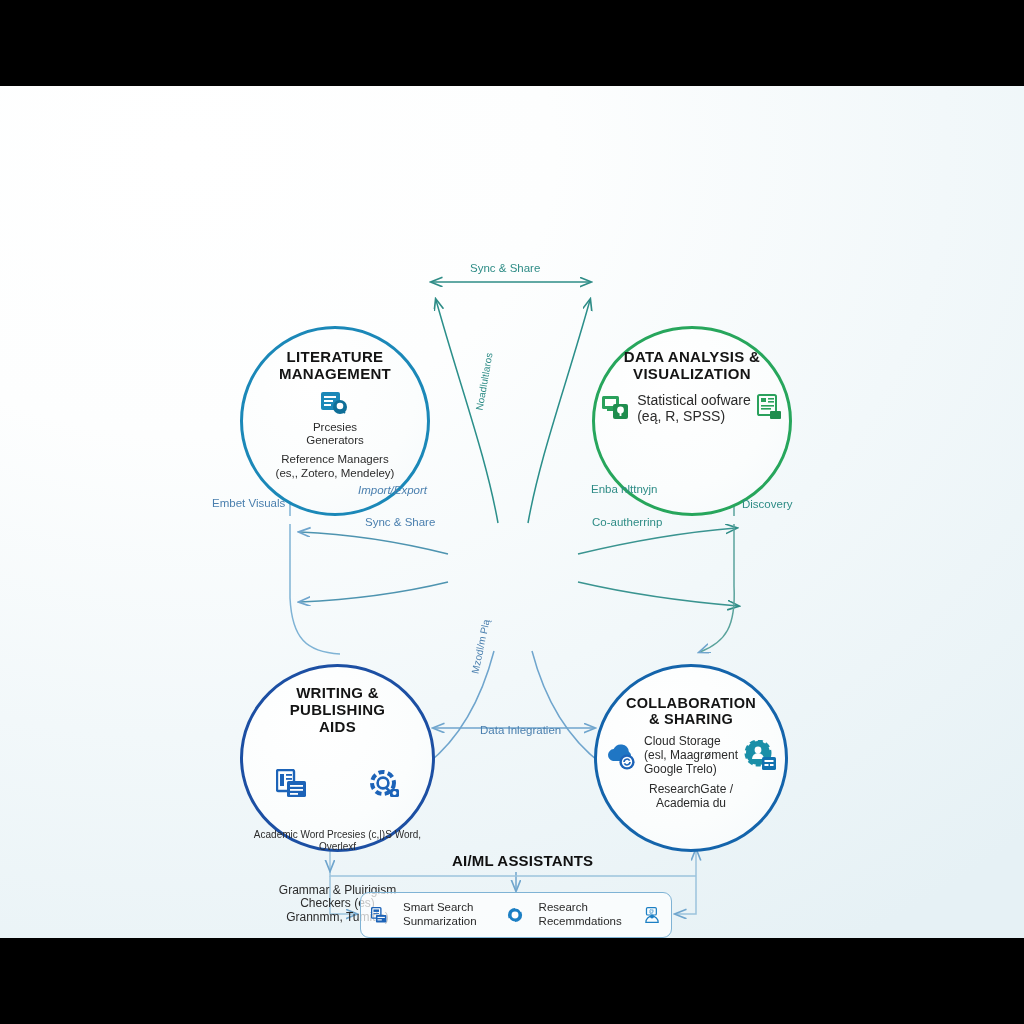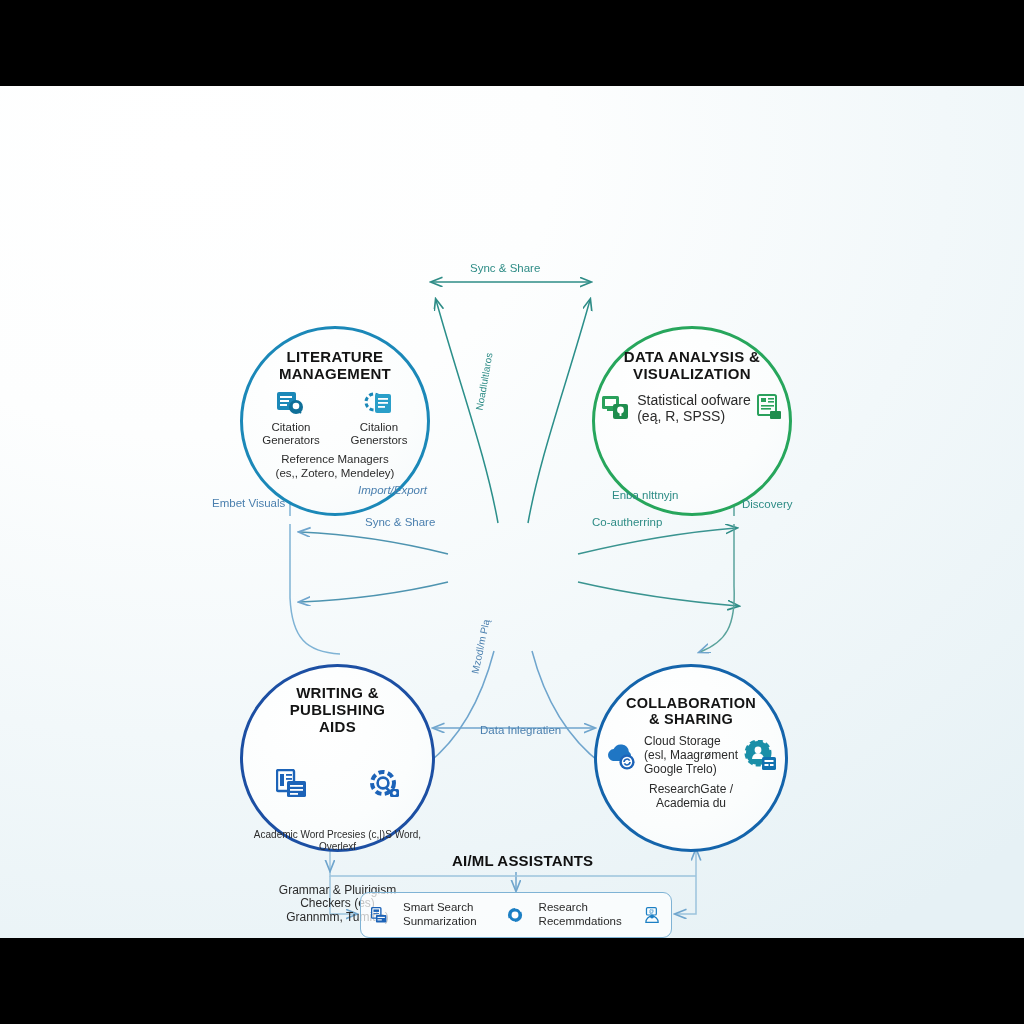--- a/index.html
+++ b/index.html
@@ -132,35 +132,22 @@
           <svg width="30" height="26" viewBox="0 0 30 26">
             <rect x="1" y="1" width="19" height="18" rx="2" fill="#1b88b8"></rect>
             <rect x="4" y="5" width="12" height="2" fill="#fff"></rect>
               <rect x="4" y="9" width="9" height="2" fill="#fff"></rect>
             <rect x="4" y="13" width="7" height="2" fill="#fff"></rect>
             <circle cx="20" cy="16" r="7" fill="#0f6f98"></circle>
               <circle cx="20" cy="15" r="3.3" fill="#fff"></circle>
             <rect x="22" y="18" width="5" height="2.2" rx="1" transform="rotate(40 22 18)" fill="#0f6f98"></rect>
           </svg>
           <div class="body" style="font-size:11.5px;">
-            <span>Citation</span><br>
+            <span>Prcesies</span><br>
             <span>Generators</span>
-          </div>
-        </div>
-        <div style="width:78px;">
-          <svg width="30" height="26" viewBox="0 0 30 26">
-            <circle cx="10" cy="11" r="8" fill="none" stroke="#1b88b8" stroke-width="3" stroke-dasharray="4 2.5"></circle>
-            <rect x="11" y="3" width="16" height="19" rx="2" fill="#2a9fc9"></rect>
-            <rect x="14" y="7" width="10" height="1.8" fill="#fff"></rect>
-              <rect x="14" y="11" width="10" height="1.8" fill="#fff"></rect>
-            <rect x="14" y="15" width="7" height="1.8" fill="#fff"></rect>
-          </svg>
-          <div class="body" style="font-size:11.5px;">
-            <span>Citalion</span><br>
-            <span>Generstors</span>
           </div>
         </div>
       </div>
       <div class="body" style="font-size:11.5px;margin-top:6px;">
         <span>Reference Managers</span><br>
         <span>(es,, Zotero, Mendeley)</span>
       </div>
     </div>
 
     <div class="node" id="n-data">
@@ -259,21 +246,21 @@
       </div>
     </div>
 
 
     <div class="lbl teal" style="left:470px;top:176px;">Sync &amp; Share</div>
 
     <div class="lbl blue" style="left:358px;top:398px;font-style:italic;">Import/Export</div>
 
     <div class="lbl blue" style="left:365px;top:430px;">Sync &amp; Share</div>
 
-    <div class="lbl teal" style="left:612px;top:397px;margin-top:6px;">Enba nlttnyjn</div>
+    <div class="lbl teal" style="left:591px;top:397px;">Enba nlttnyjn</div>
 
     <div class="lbl teal" style="left:592px;top:430px;">Co-autherrinp</div>
 
     <div class="lbl blue" style="left:212px;top:411px;">Embet Visuals</div>
 
     <div class="lbl teal" style="left:742px;top:412px;">Discovery</div>
 
     <div class="lbl blue" style="left:480px;top:638px;">Data Inlegratien</div>
 
     <div class="lbl teal rot" style="left:455px;top:290px;transform:rotate(-80deg);font-size:10px;">Noadlultlaros</div>

